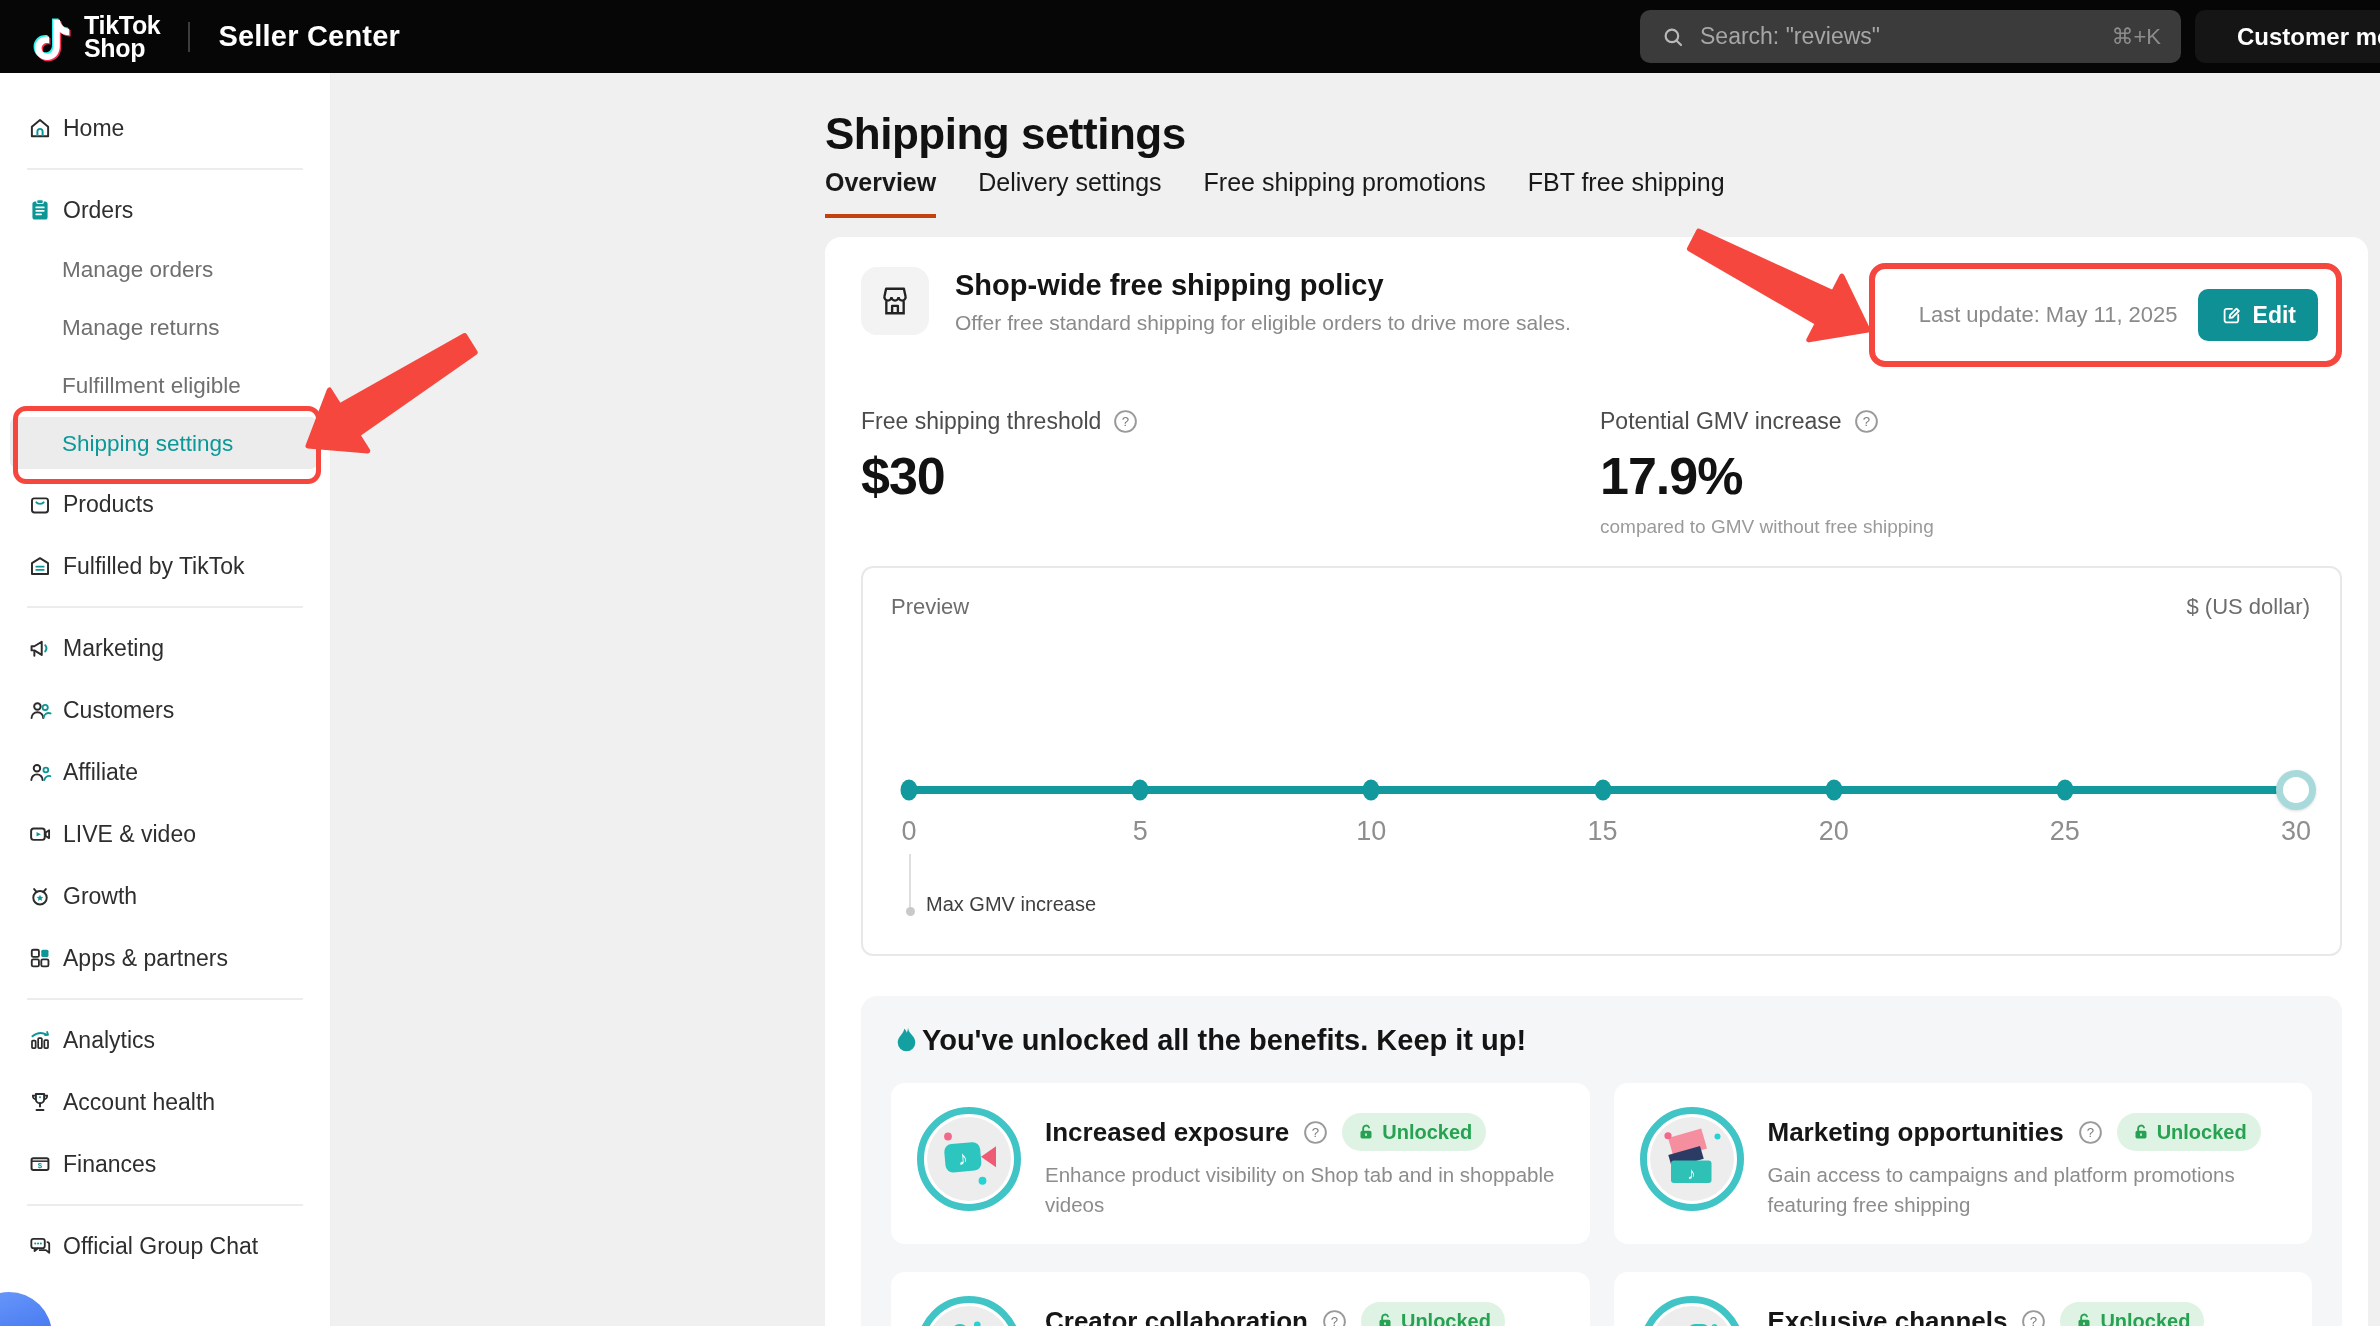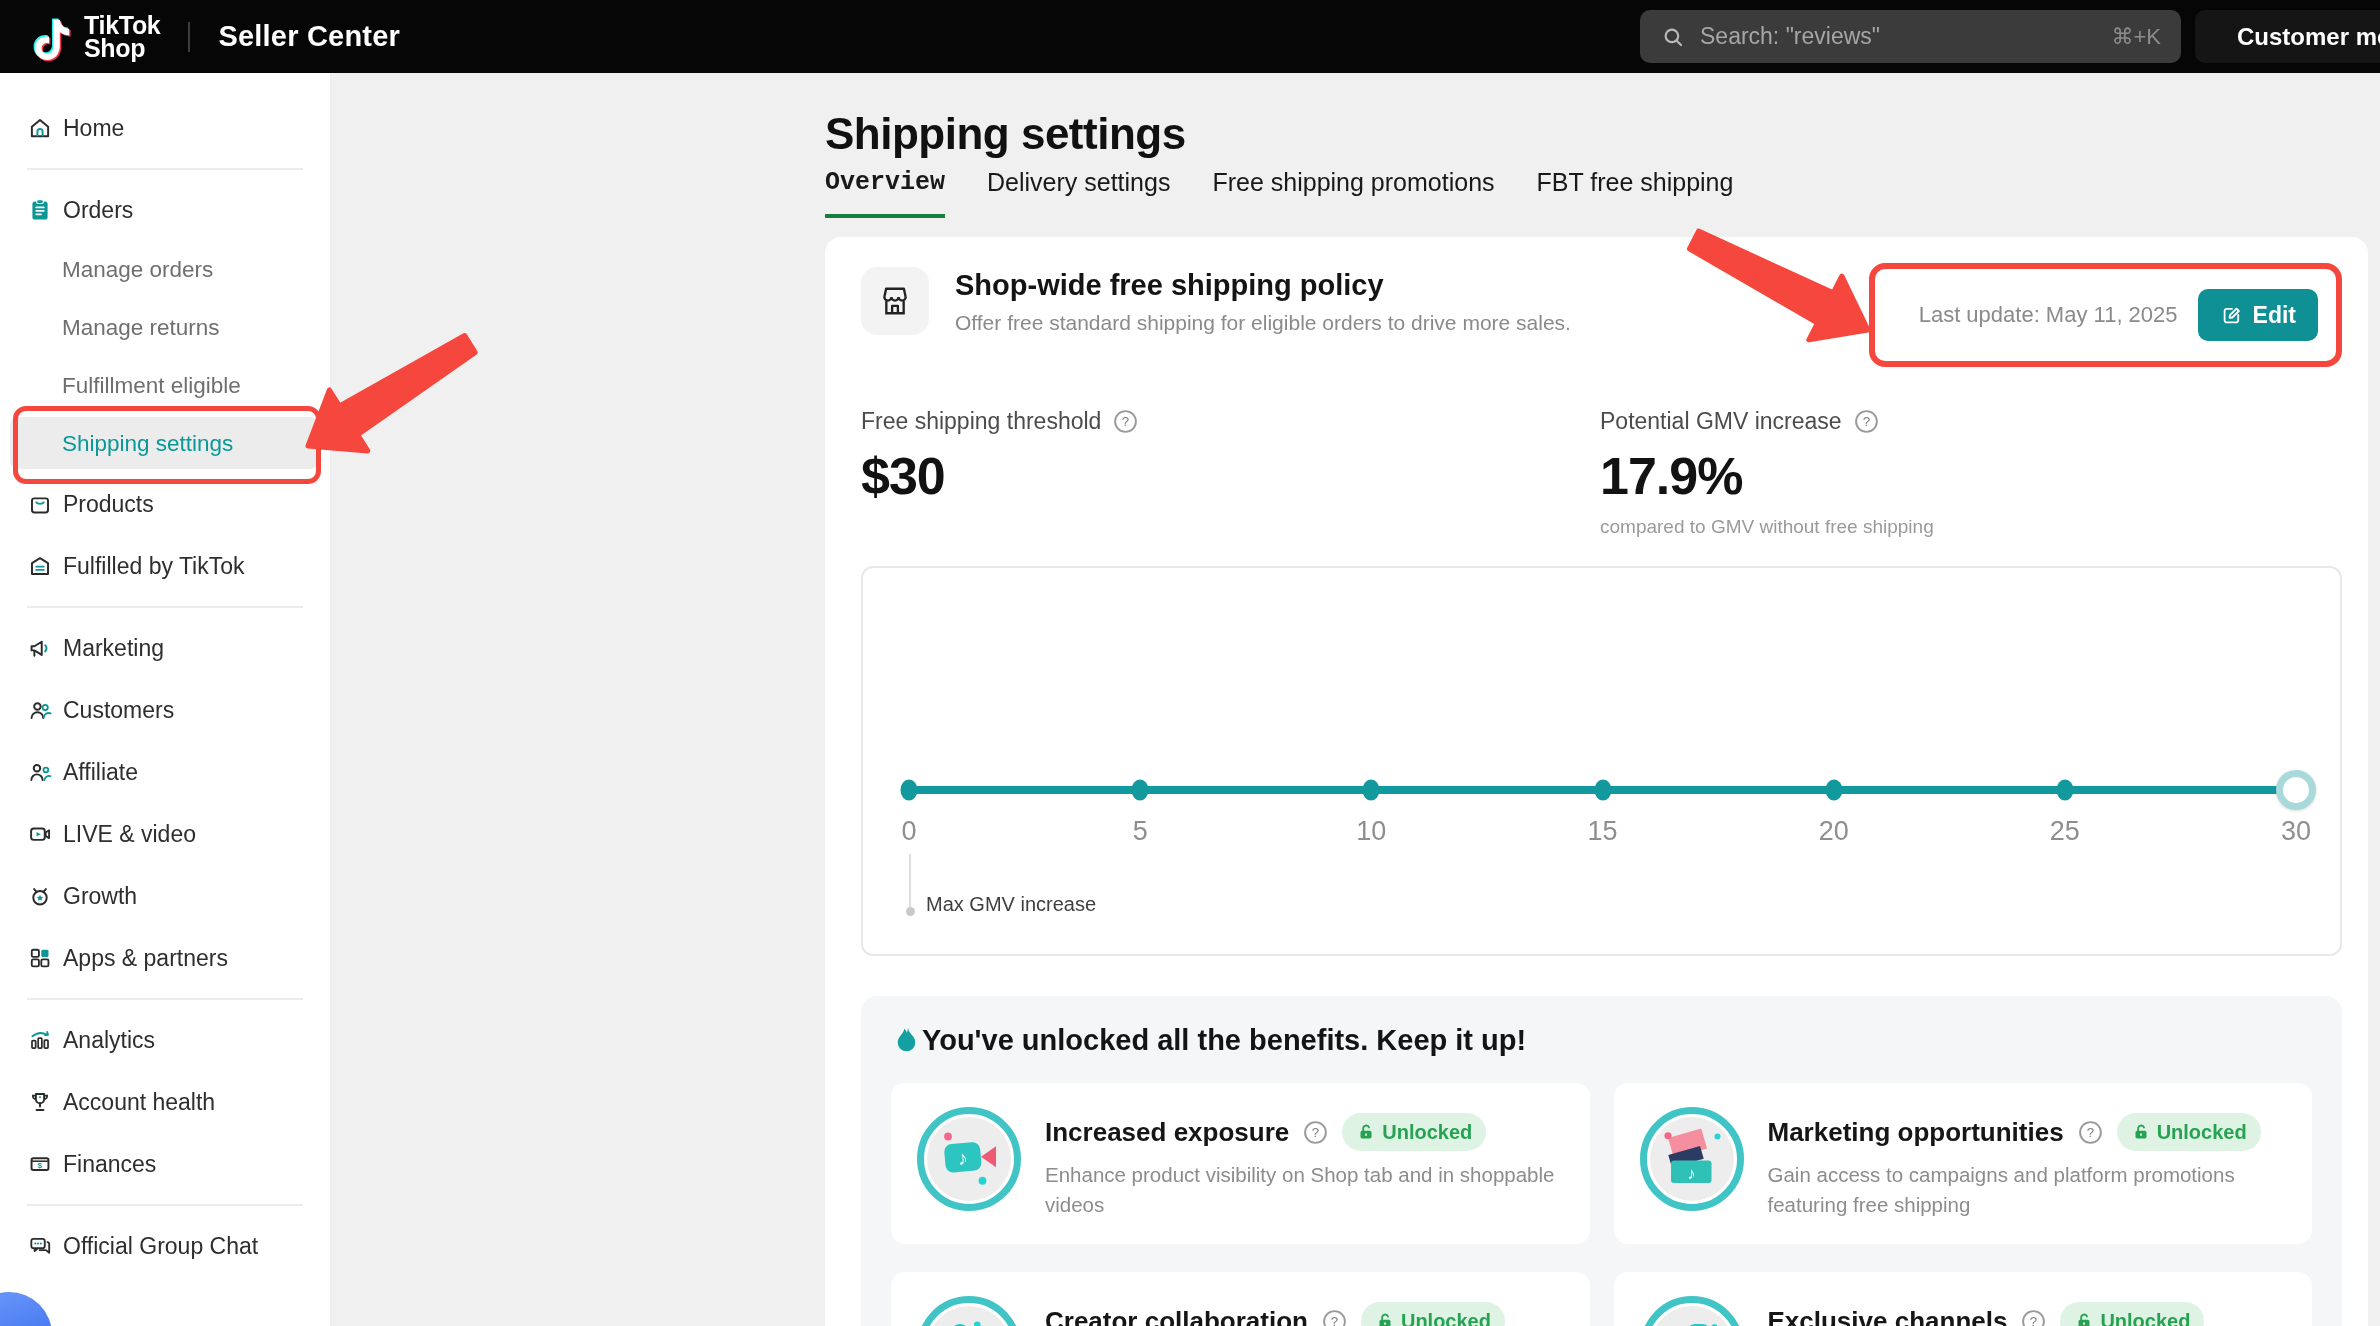--- a/index.html
+++ b/index.html
@@ -29,21 +29,21 @@
   .sb-sub.active{color:#0b9898;}
   .sb-sub.active::before{content:"";position:absolute;left:10px;right:12px;top:2px;bottom:4px;background:#ececec;border-radius:8px;z-index:-1;}
   .sb-divider{height:0;border-top:2px solid #ececec;margin:9px 27px;}
   .annot-box{position:absolute;left:13px;right:9px;top:-9px;bottom:-11px;border:5px solid #f5473d;border-radius:13px;z-index:10;pointer-events:none;}
   .blue-widget{position:absolute;left:-34px;top:1292px;width:86px;height:86px;border-radius:50%;
                background:linear-gradient(160deg,#6d9bfb,#2e63ea);z-index:45;}
   
   .page-title{position:absolute;left:825px;top:80px;font-size:44px;font-weight:700;color:#111;letter-spacing:-.5px;z-index:2;}
   .tabs{position:absolute;left:825px;top:168px;display:flex;gap:42px;z-index:2;}
   .tab{font-size:25px;color:#191919;font-weight:500;padding-bottom:17px;cursor:pointer;}
-  .tab.active{font-weight:600;border-bottom:4px solid #15803d;font-family:Liberation Mono, monospace;}
+  .tab.active{font-weight:600;border-bottom:4px solid #c2410c;}
   .card{position:absolute;left:825px;top:237px;width:1543px;height:1089px;background:#fff;border-radius:16px 16px 0 0;
         padding:30px 26px 0 36px;box-sizing:border-box;overflow:hidden;z-index:1;}
   .policy-row{display:flex;justify-content:space-between;align-items:flex-start;}
   .policy-left{display:flex;gap:26px;}
   .shop-sq{width:68px;height:68px;background:#f3f3f4;border-radius:16px;display:flex;align-items:center;justify-content:center;}
   .shop-sq svg{width:40px;height:40px;}
   .policy-title{font-size:29px;font-weight:700;color:#141414;margin-top:2px;}
   .policy-sub{font-size:21px;color:#8a8a8a;margin-top:9px;}
   .update-group{display:flex;align-items:center;gap:20px;border:6px solid #f5473d;border-radius:16px;height:92px;
                 padding:0 18px;margin-top:-4px;box-sizing:content-box;}
@@ -421,20 +421,24 @@
           <svg class="help">
               <use href="#question-circle-icon"></use>
             </svg>
         </div>
         <div class="stat-value">17.9%</div>
         <div class="stat-note">compared to GMV without free shipping</div>
       </div>
     </div>
 
     <div class="preview">
+      <div class="preview-head">
+        <span>Preview</span>
+        <span>$ (US dollar)</span>
+      </div>
       <div class="slider-wrap">
         <div class="track"></div>
       <div class="dot" style="left: 0%;"></div>
           <div class="dot" style="left: 16.6667%;"></div>
           <div class="dot" style="left: 33.3333%;"></div>
           <div class="dot" style="left: 50%;"></div>
           <div class="dot" style="left: 66.6667%;"></div>
           <div class="dot" style="left: 83.3333%;"></div>
           <div class="handle" style="left: 100%;"></div>
         </div>

